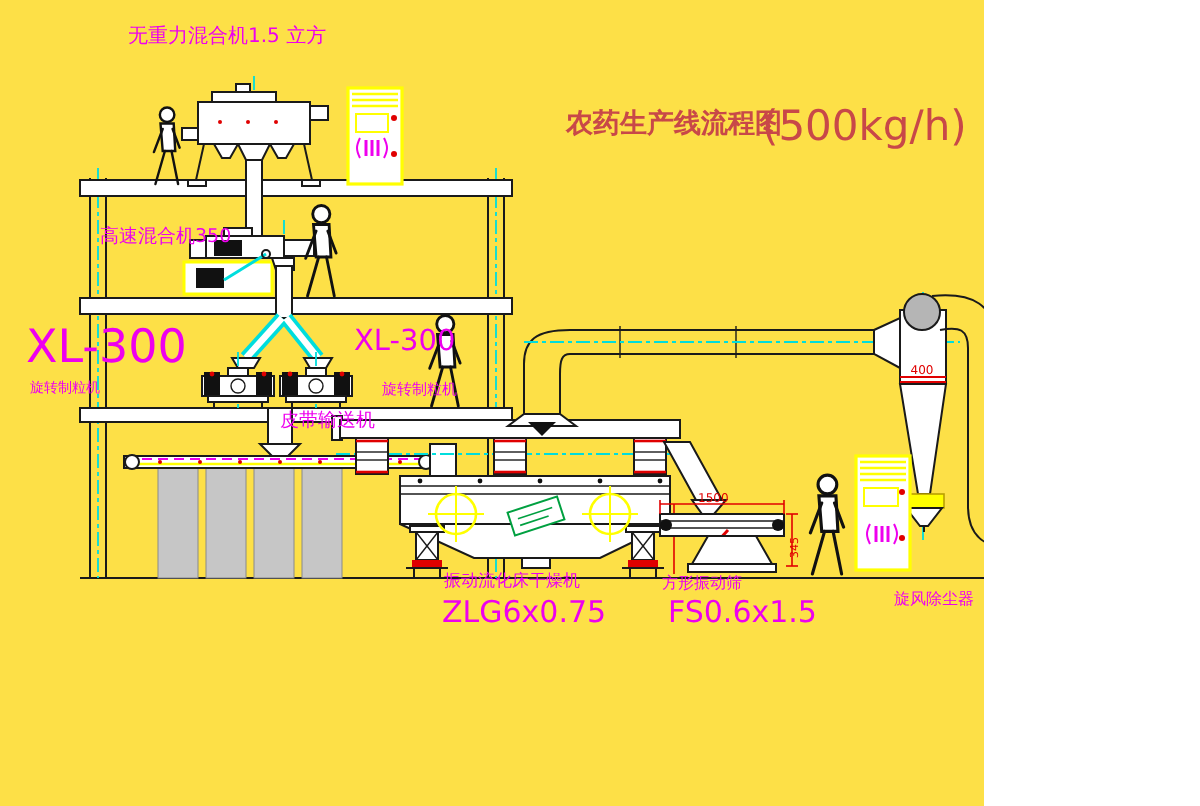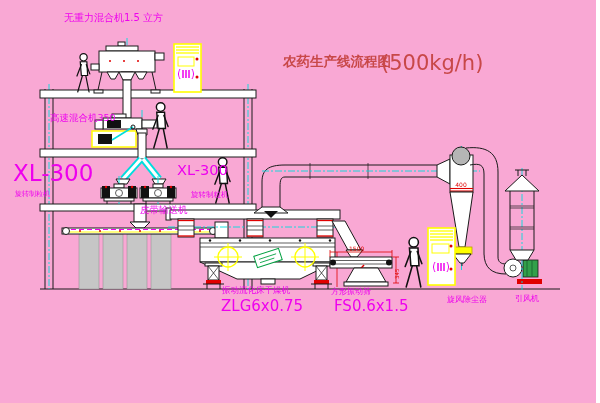--- a/index.html
+++ b/index.html
@@ -1,16 +1,16 @@
 <!DOCTYPE html>
 <html><head>
 <meta charset="utf-8">
 <style>
   html,body{margin:0;padding:0;background:#fff;}
-  .canvas{position:relative;width:596px;height:403px;background:#f9a8d4;overflow:hidden;
+  .canvas{position:relative;width:492px;height:403px;background:#fde047;overflow:hidden;
           font-family:"DejaVu Sans",sans-serif;}
   svg{position:absolute;left:0;top:0;}
   .k{stroke:#1a1a1a;fill:none;stroke-width:1;}
   .kt{stroke:#1a1a1a;fill:none;stroke-width:.7;}
   .wf{fill:#ffffff;stroke:#1a1a1a;stroke-width:1;}
   .blk{fill:#111;stroke:none;}
   .cl{stroke:#00dddd;stroke-width:.9;fill:none;stroke-dasharray:7 2 2 2;}
   .cy{stroke:#00dddd;fill:none;}
   .yl{stroke:#ffff00;fill:none;}
   .rd{stroke:#e00000;fill:none;}

